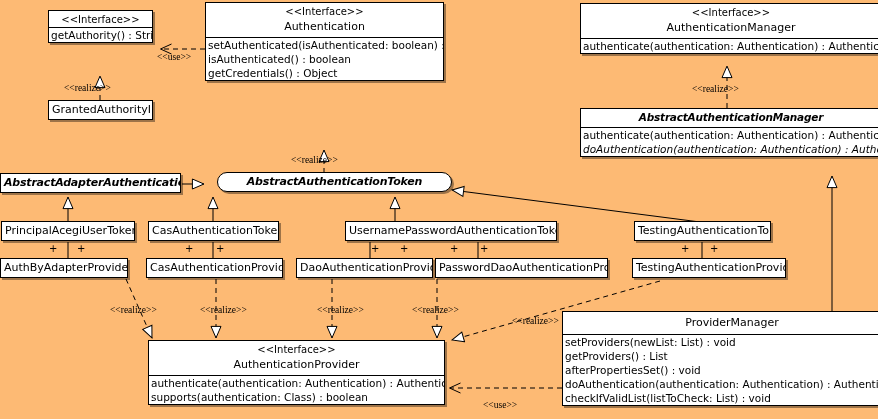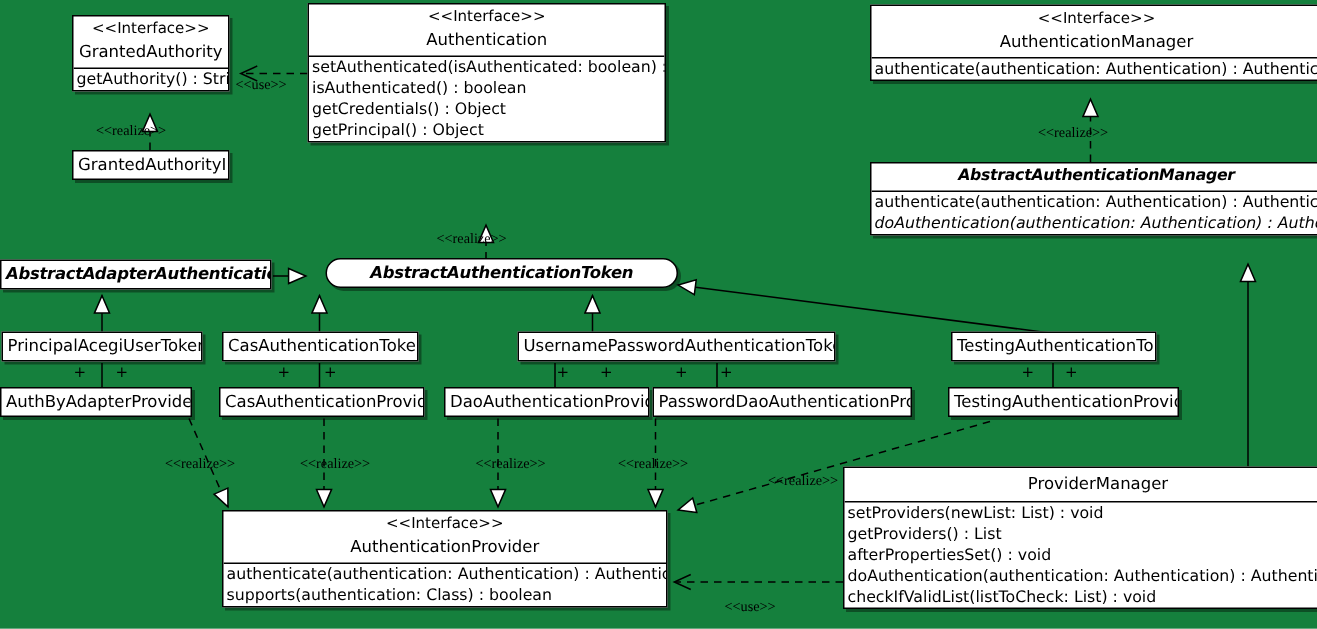--- a/index.html
+++ b/index.html
@@ -4,21 +4,21 @@
 <style>
   html,body{margin:0;padding:0;}
   body{
     background:#ececec;
     font-family:"DejaVu Sans","Liberation Sans",sans-serif;
   }
   #canvas{
     position:relative;
     width:878px;
     height:419px;
-    background:#15803d;
+    background:#fdba74;
     overflow:hidden;
   }
   svg#wires{
     position:absolute;
     left:0;top:0;
     width:878px;height:419px;
     pointer-events:none;
   }
   .uml{
     position:absolute;
@@ -162,40 +162,38 @@
       <path d="M660,281 L452,340" stroke="#000" stroke-width="1" fill="none" stroke-dasharray="5,4" marker-end="url(#hollowTri)"></path>
     </g>
 
     <g>
       <path d="M562,388 L450,388" stroke="#000" stroke-width="1" fill="none" stroke-dasharray="5,4" marker-end="url(#openArrow)"></path>
     </g>
   </svg>
 
   <div class="uml" style="left:48px; top:10px; width:105px;">
     <div class="stereo">&lt;&lt;Interface&gt;&gt;</div>
-    <div class="cname">GrantedAuthority</div>
     <div class="divider"></div>
     <div class="ops">
       <div class="op">getAuthority() : String</div>
     </div>
   </div>
 
   <div class="uml simple" style="left:48px; top:100px; width:105px;">
     <div class="cname">GrantedAuthorityImpl</div>
   </div>
 
   <div class="uml" style="left:205px; top:2px; width:239px;">
     <div class="stereo">&lt;&lt;Interface&gt;&gt;</div>
     <div class="cname">Authentication</div>
     <div class="divider"></div>
     <div class="ops">
       <div class="op">setAuthenticated(isAuthenticated: boolean) : void</div>
       <div class="op">isAuthenticated() : boolean</div>
       <div class="op">getCredentials() : Object</div>
-      <div class="op">getPrincipal() : Object</div>
     </div>
   </div>
 
   <div class="uml" style="left:580px; top:3px; width:302px;">
     <div class="stereo">&lt;&lt;Interface&gt;&gt;</div>
     <div class="cname">AuthenticationManager</div>
     <div class="divider"></div>
     <div class="ops">
       <div class="op">authenticate(authentication: Authentication) : Authentication</div>
     </div>

